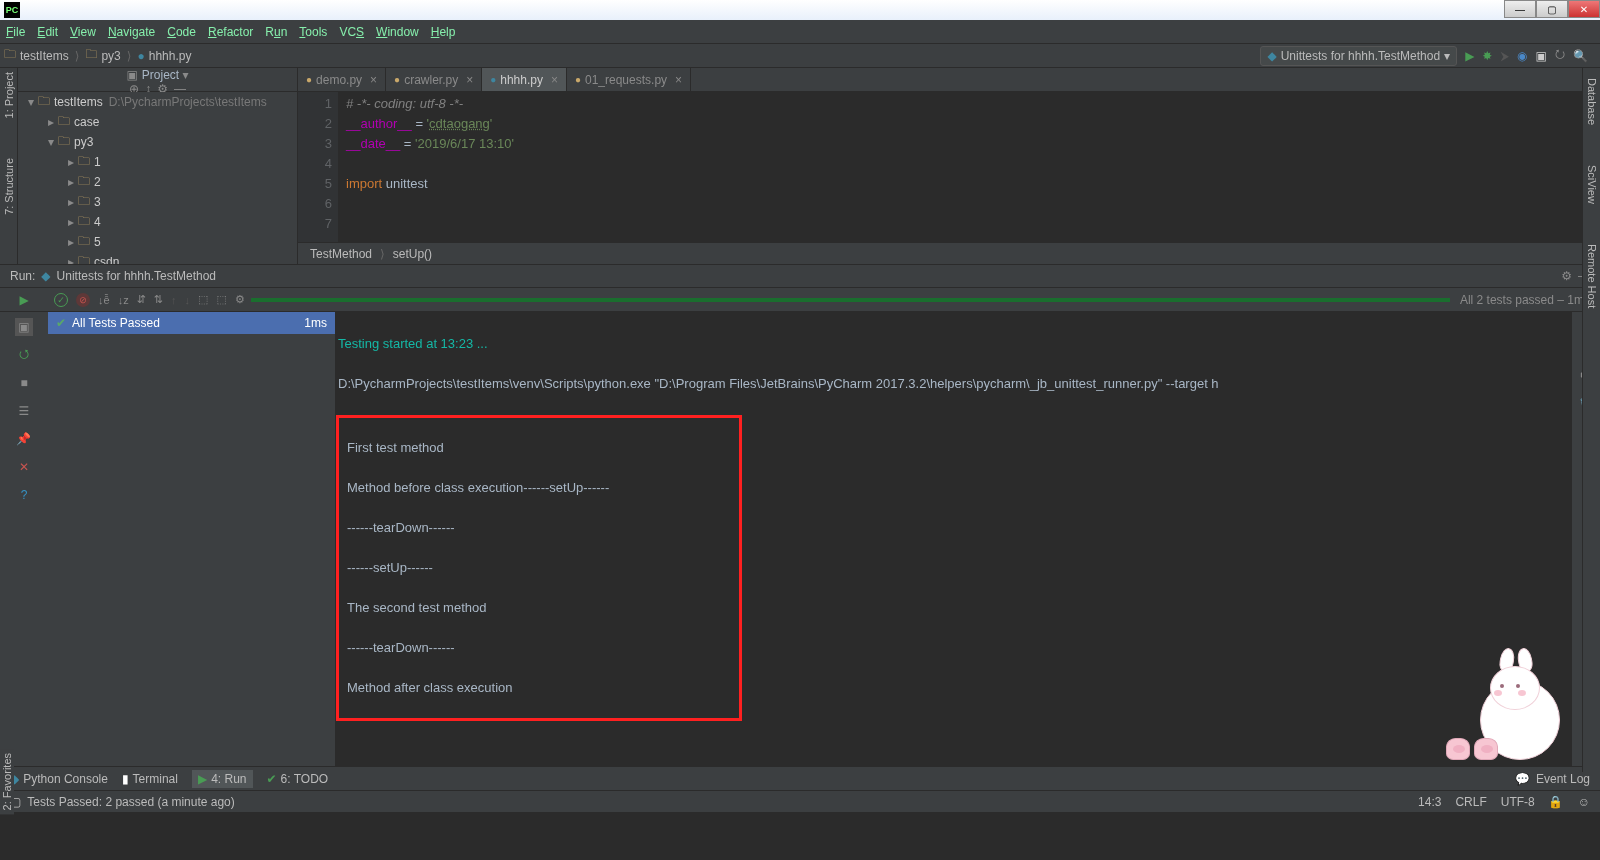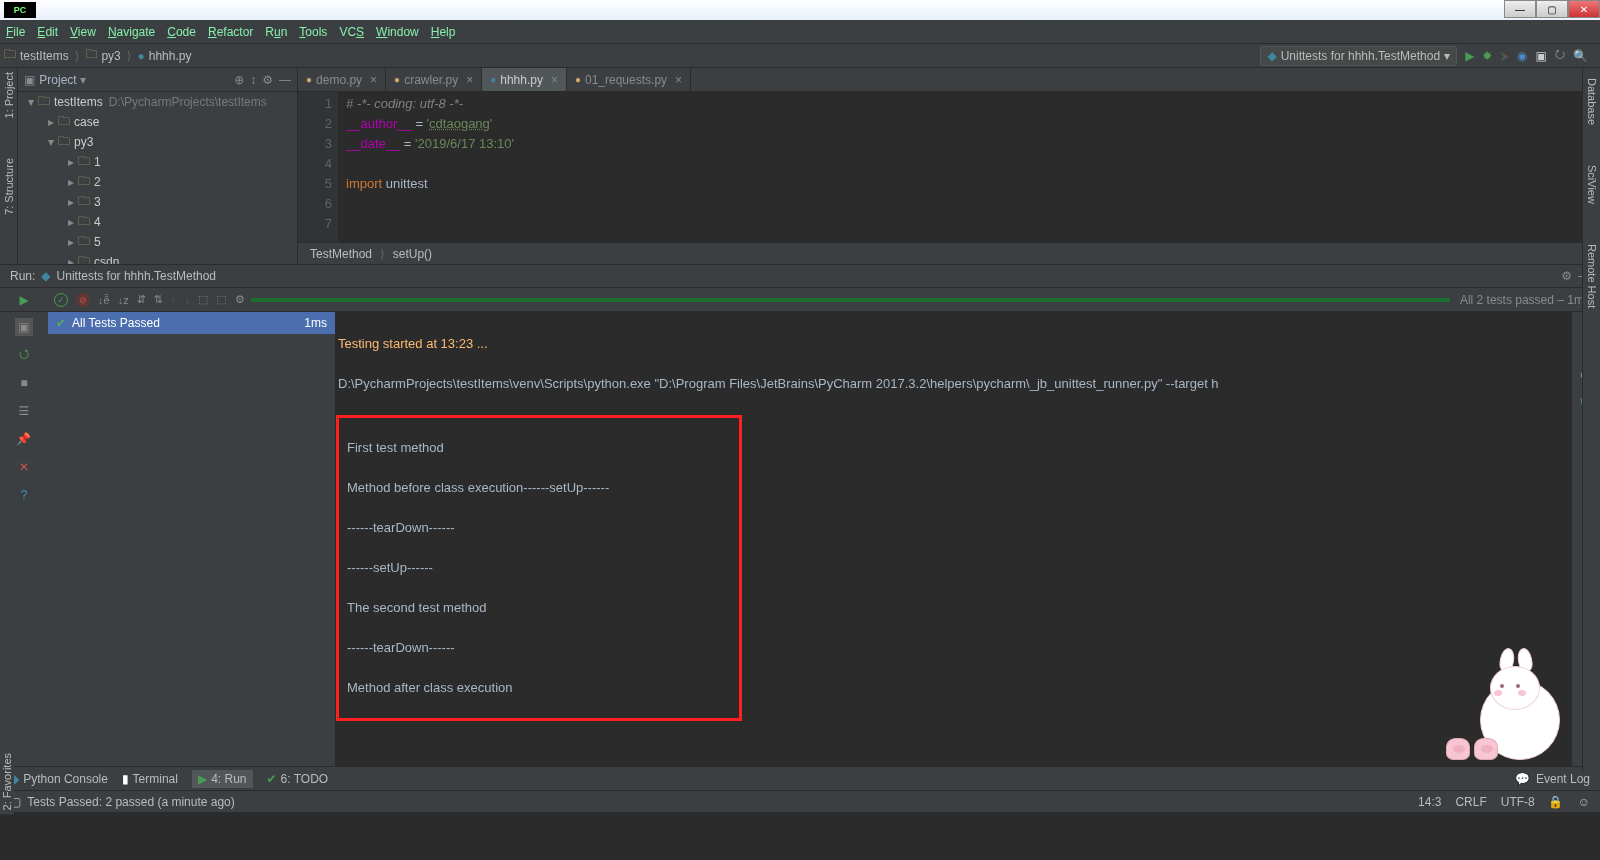--- a/index.html
+++ b/index.html
@@ -1,18 +1,18 @@
 <!DOCTYPE html>
 <html><head>
 <meta charset="utf-8">
 <style>
 * { margin:0; padding:0; box-sizing:border-box; font-family:"Segoe UI",Arial,sans-serif; }
 body { background:#2b2b2b; color:#a9b7c6; width:1600px; height:860px; overflow:hidden; font-size:12px; position:relative; }
 .win-title { height:20px; background:linear-gradient(#ffffff,#e8f0fb); color:#000; display:flex; align-items:center; padding:0 4px; font-size:12px; }
-.win-title .pc-ico{width:32px;height:16px;background:#000;color:#7f7;display:flex;align-items:center;justify-content:center;font-size:9px;font-weight:bold;margin-right:0;}
+.win-title .pc-ico{width:16px;height:16px;background:#000;color:#7f7;display:flex;align-items:center;justify-content:center;font-size:9px;font-weight:bold;margin-right:0;}
 .win-ctrls{position:absolute;right:0;top:0;display:flex;}
 .win-ctrls div{width:32px;height:18px;display:flex;align-items:center;justify-content:center;font-size:10px;border:1px solid #888;background:linear-gradient(#eee,#ccc);}
 .win-ctrls .close{background:linear-gradient(#e77,#c33);color:#fff;}
 .menubar { height:24px; background:#3c3f41; display:flex; align-items:center; padding:0 6px; border-bottom:1px solid #2b2b2b; color:#86efac; }
 .menubar span { margin-right:12px; cursor:pointer; }
 .menubar span u{text-decoration:underline;}
 .crumbs { height:24px; background:#3c3f41; display:flex; align-items:center; padding:0 4px; border-bottom:1px solid #2b2b2b; color:#bbbbbb; justify-content:space-between;}
 .crumbs .left{display:flex;align-items:center;gap:4px;}
 .crumbs .folder-ico{color:#c9a86a;}
 .crumbs .file-ico{color:#3e86a0;}
@@ -24,21 +24,21 @@
 .crumbs .bug{color:#499c54;}
 .crumbs .step-over-ico{color:#555;}
 .crumbs .globe{color:#4a88c7;}
 .crumbs .dbg{color:#ccc;}
 .main{display:flex;height:196px;}
 .side-tabs{width:18px;background:#3c3f41;border-right:1px solid #2b2b2b;display:flex;flex-direction:column;align-items:center;padding-top:4px;gap:40px;}
 .side-tabs .vtab{writing-mode:vertical-rl;transform:rotate(180deg);color:#bbbbbb;font-size:11px;}
 .right-tabs{width:18px;background:#3c3f41;border-left:1px solid #2b2b2b;position:absolute;right:0;top:68px;bottom:88px;display:flex;flex-direction:column;align-items:center;gap:40px;padding-top:10px;}
 .right-tabs .vtab{writing-mode:vertical-rl;color:#bbbbbb;font-size:11px;}
 .project{width:280px;background:#3c3f41;border-right:1px solid #2b2b2b;display:flex;flex-direction:column;}
-.project-hdr{height:24px;background:#3c3f41;display:flex;align-items:center;padding:0 6px;border-bottom:1px solid #2b2b2b;justify-content:space-between;}
+.project-hdr{height:24px;background:#3c3f41;display:flex;align-items:center;padding:0 6px;border-bottom:1px solid #2b2b2b;justify-content:space-between;flex-direction:column;}
 .project-hdr .tools{display:flex;gap:6px;color:#8a8a8a;}
 .tree{flex:1;overflow:auto;background:#3c3f41;}
 .tree-row{height:20px;display:flex;align-items:center;color:#bbbbbb;}
 .tree-row .exp{display:inline-block;width:10px;text-align:center;color:#8a8a8a;margin-right:2px;}
 .tree-row .fico{color:#c9a86a;margin-right:4px;}
 .tree-row .name{color:#ccc;}
 .tree-row .path{color:#787878;margin-left:6px;}
 .editor{flex:1;display:flex;flex-direction:column;background:#2b2b2b;min-width:0;}
 .ed-tabs{height:24px;background:#3c3f41;display:flex;border-bottom:1px solid #2b2b2b;}
 .ed-tab{display:flex;align-items:center;padding:0 8px;gap:4px;border-right:1px solid #2b2b2b;color:#8a8a8a;font-size:12px;}
@@ -73,21 +73,21 @@
 .run-body{display:flex;height:454px;}
 .run-side-icons{width:48px;background:#3c3f41;display:flex;flex-direction:column;align-items:center;padding-top:6px;gap:10px;}
 .run-side-icons .ic{width:18px;height:18px;display:flex;align-items:center;justify-content:center;color:#8a8a8a;}
 .run-side-icons .ic.sel{background:#555;}
 .run-side-icons .x{color:#c75450;}
 .run-side-icons .q{color:#3592c4;}
 .test-tree{width:288px;background:#3c3f41;border-right:1px solid #2b2b2b;}
 .test-tree-row{height:22px;display:flex;align-items:center;justify-content:space-between;padding:0 8px;background:#4b6eaf;color:#fff;}
 .test-tree-row .ok{color:#59a869;margin-right:6px;}
 .console{flex:1;background:#2b2b2b;font-family:Consolas,monospace;font-size:13px;line-height:20px;white-space:pre;color:#a9b7c6;overflow:hidden;padding-top:2px;}
-.console .brown{color:#fdba74;}
+.console .brown{color:#14b8a6;}
 .console .box{border:3px solid #ff2020;padding:0 6px;margin:1px 0;width:406px;}
 .console div{padding-left:2px;}
 .console-side{width:28px;background:#3c3f41;display:flex;flex-direction:column;align-items:center;gap:10px;padding-top:6px;}
 .console-side .ic{color:#8a8a8a;}
 .console-side .trash{color:#6a9fb5;}
 .bottom-tabs{height:24px;background:#3c3f41;display:flex;align-items:center;padding:0 10px;gap:14px;border-top:1px solid #2b2b2b;justify-content:space-between;}
 .bottom-tabs .left{display:flex;gap:14px;align-items:center;}
 .bottom-tabs .tab{display:flex;align-items:center;gap:4px;color:#bbb;}
 .bottom-tabs .tab.active{background:#515658;padding:2px 6px;}
 .bottom-tabs .tab .py{color:#3e86a0;}

